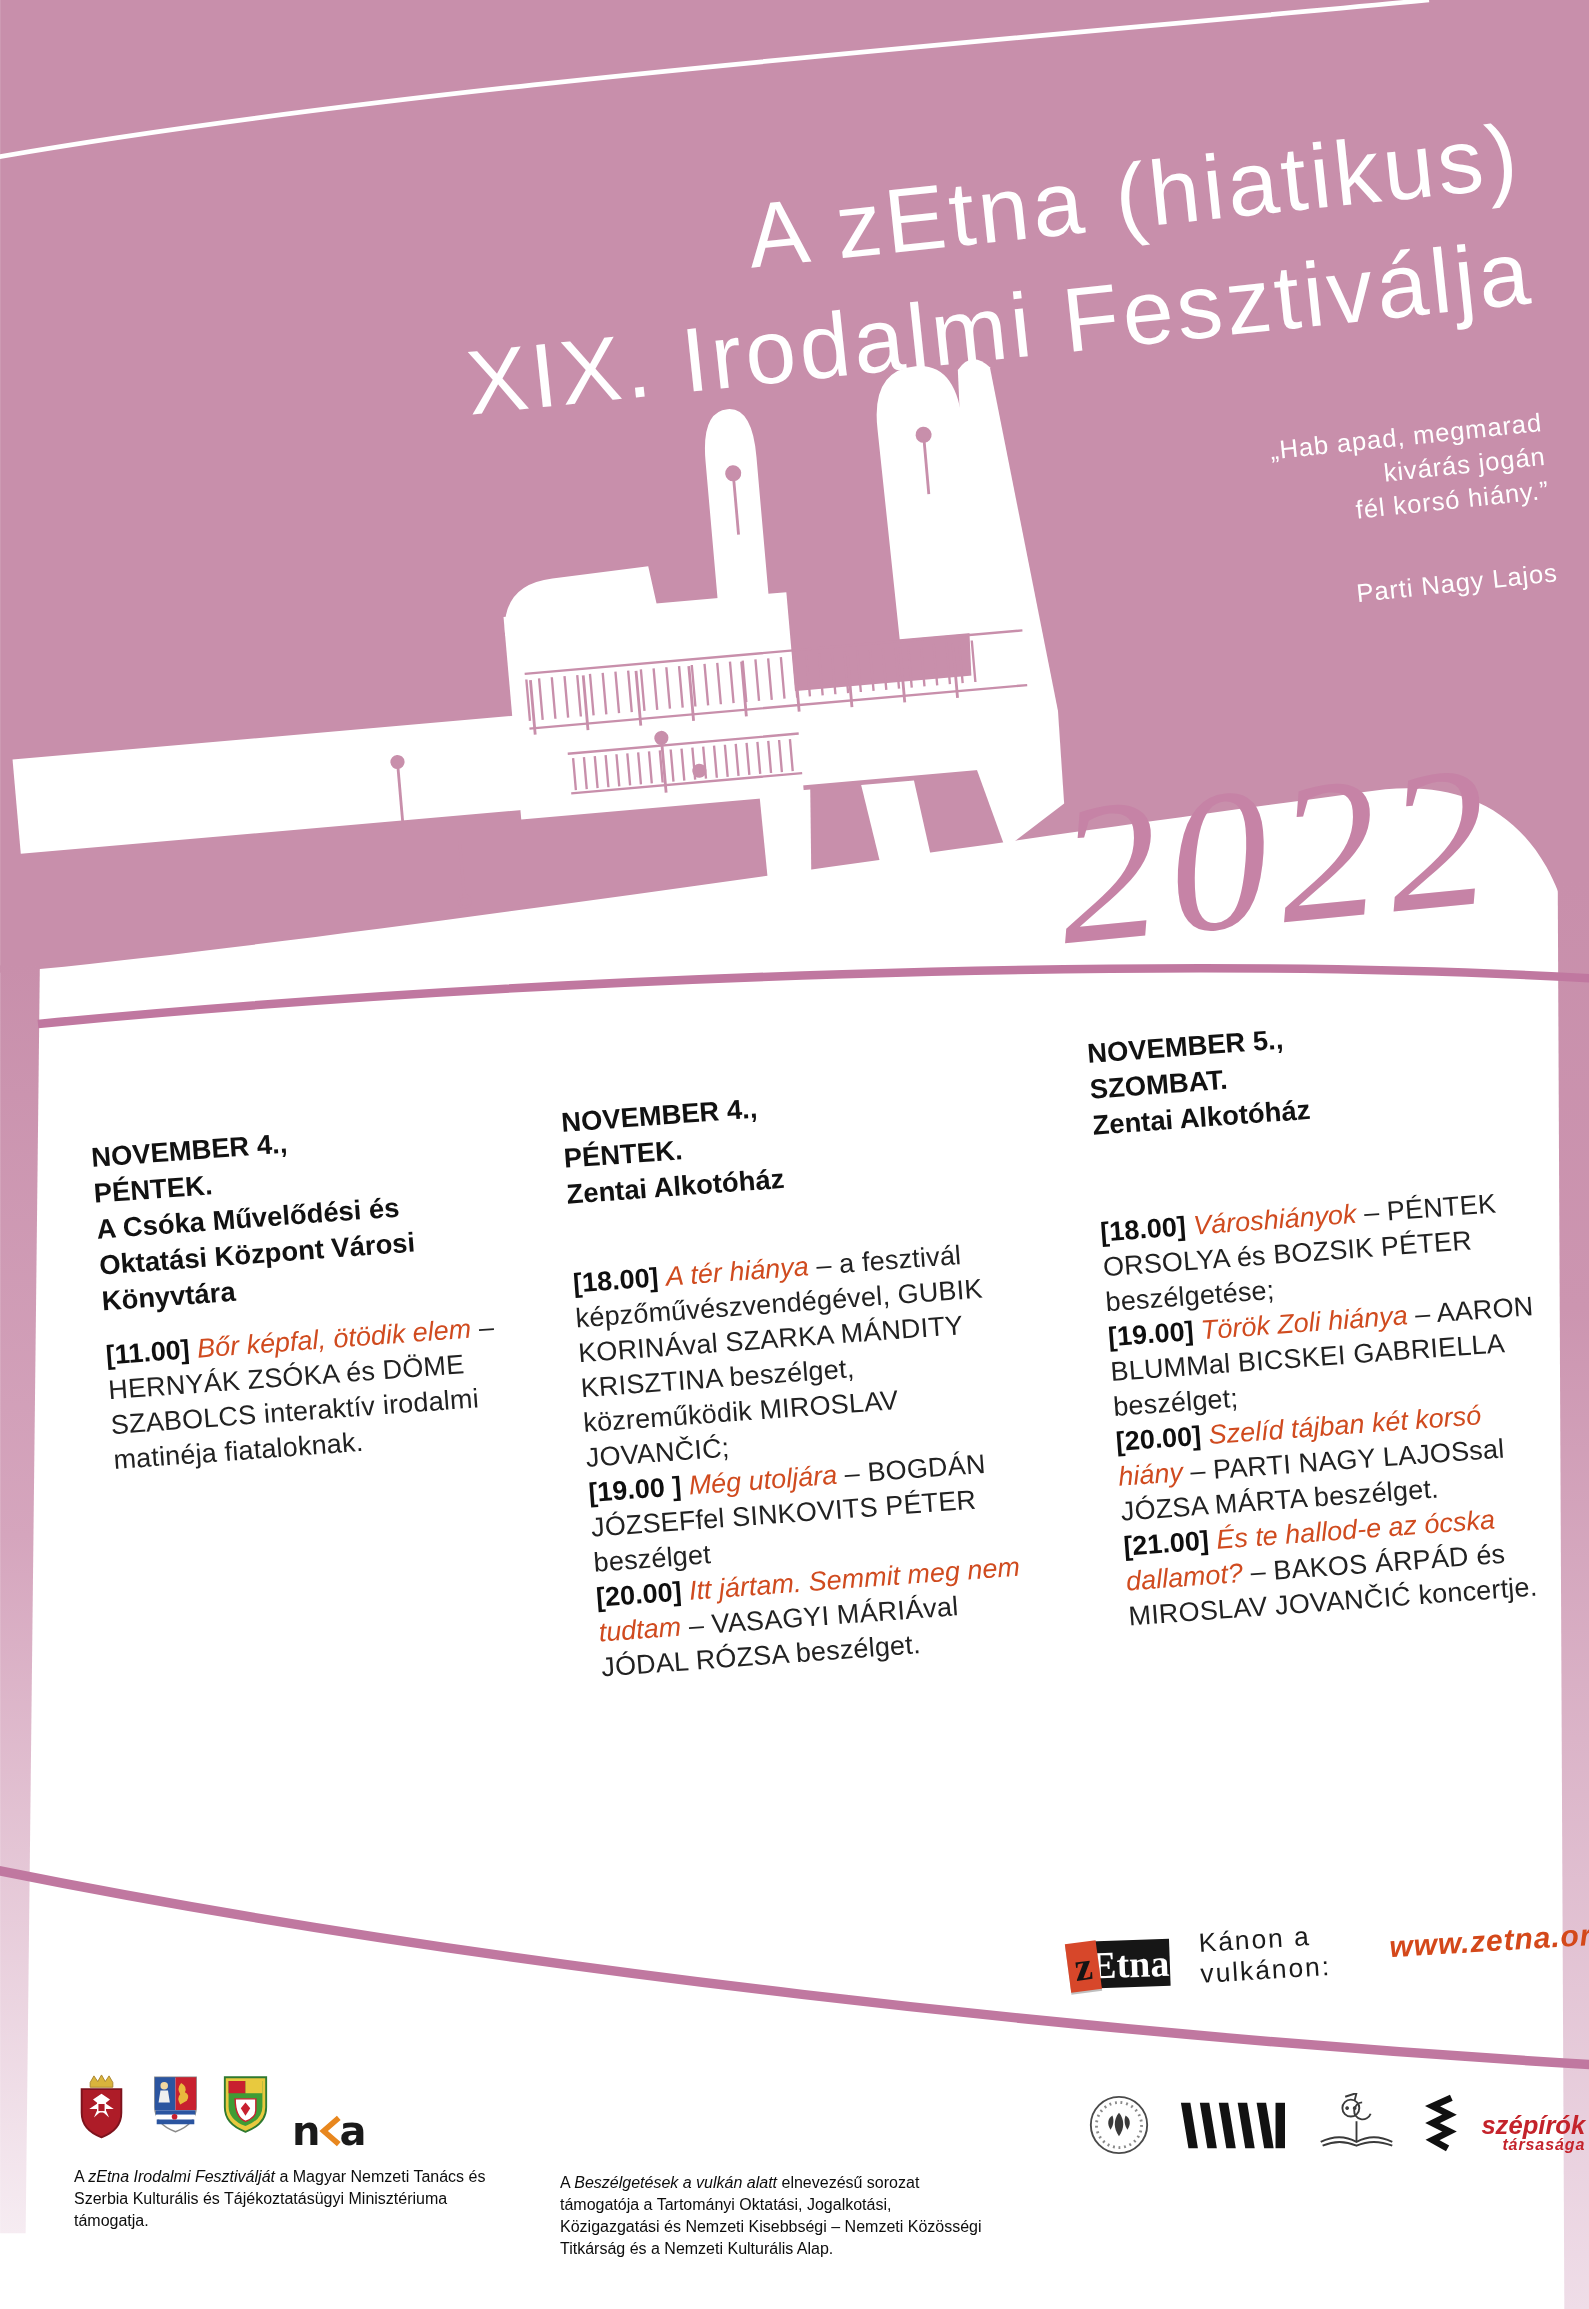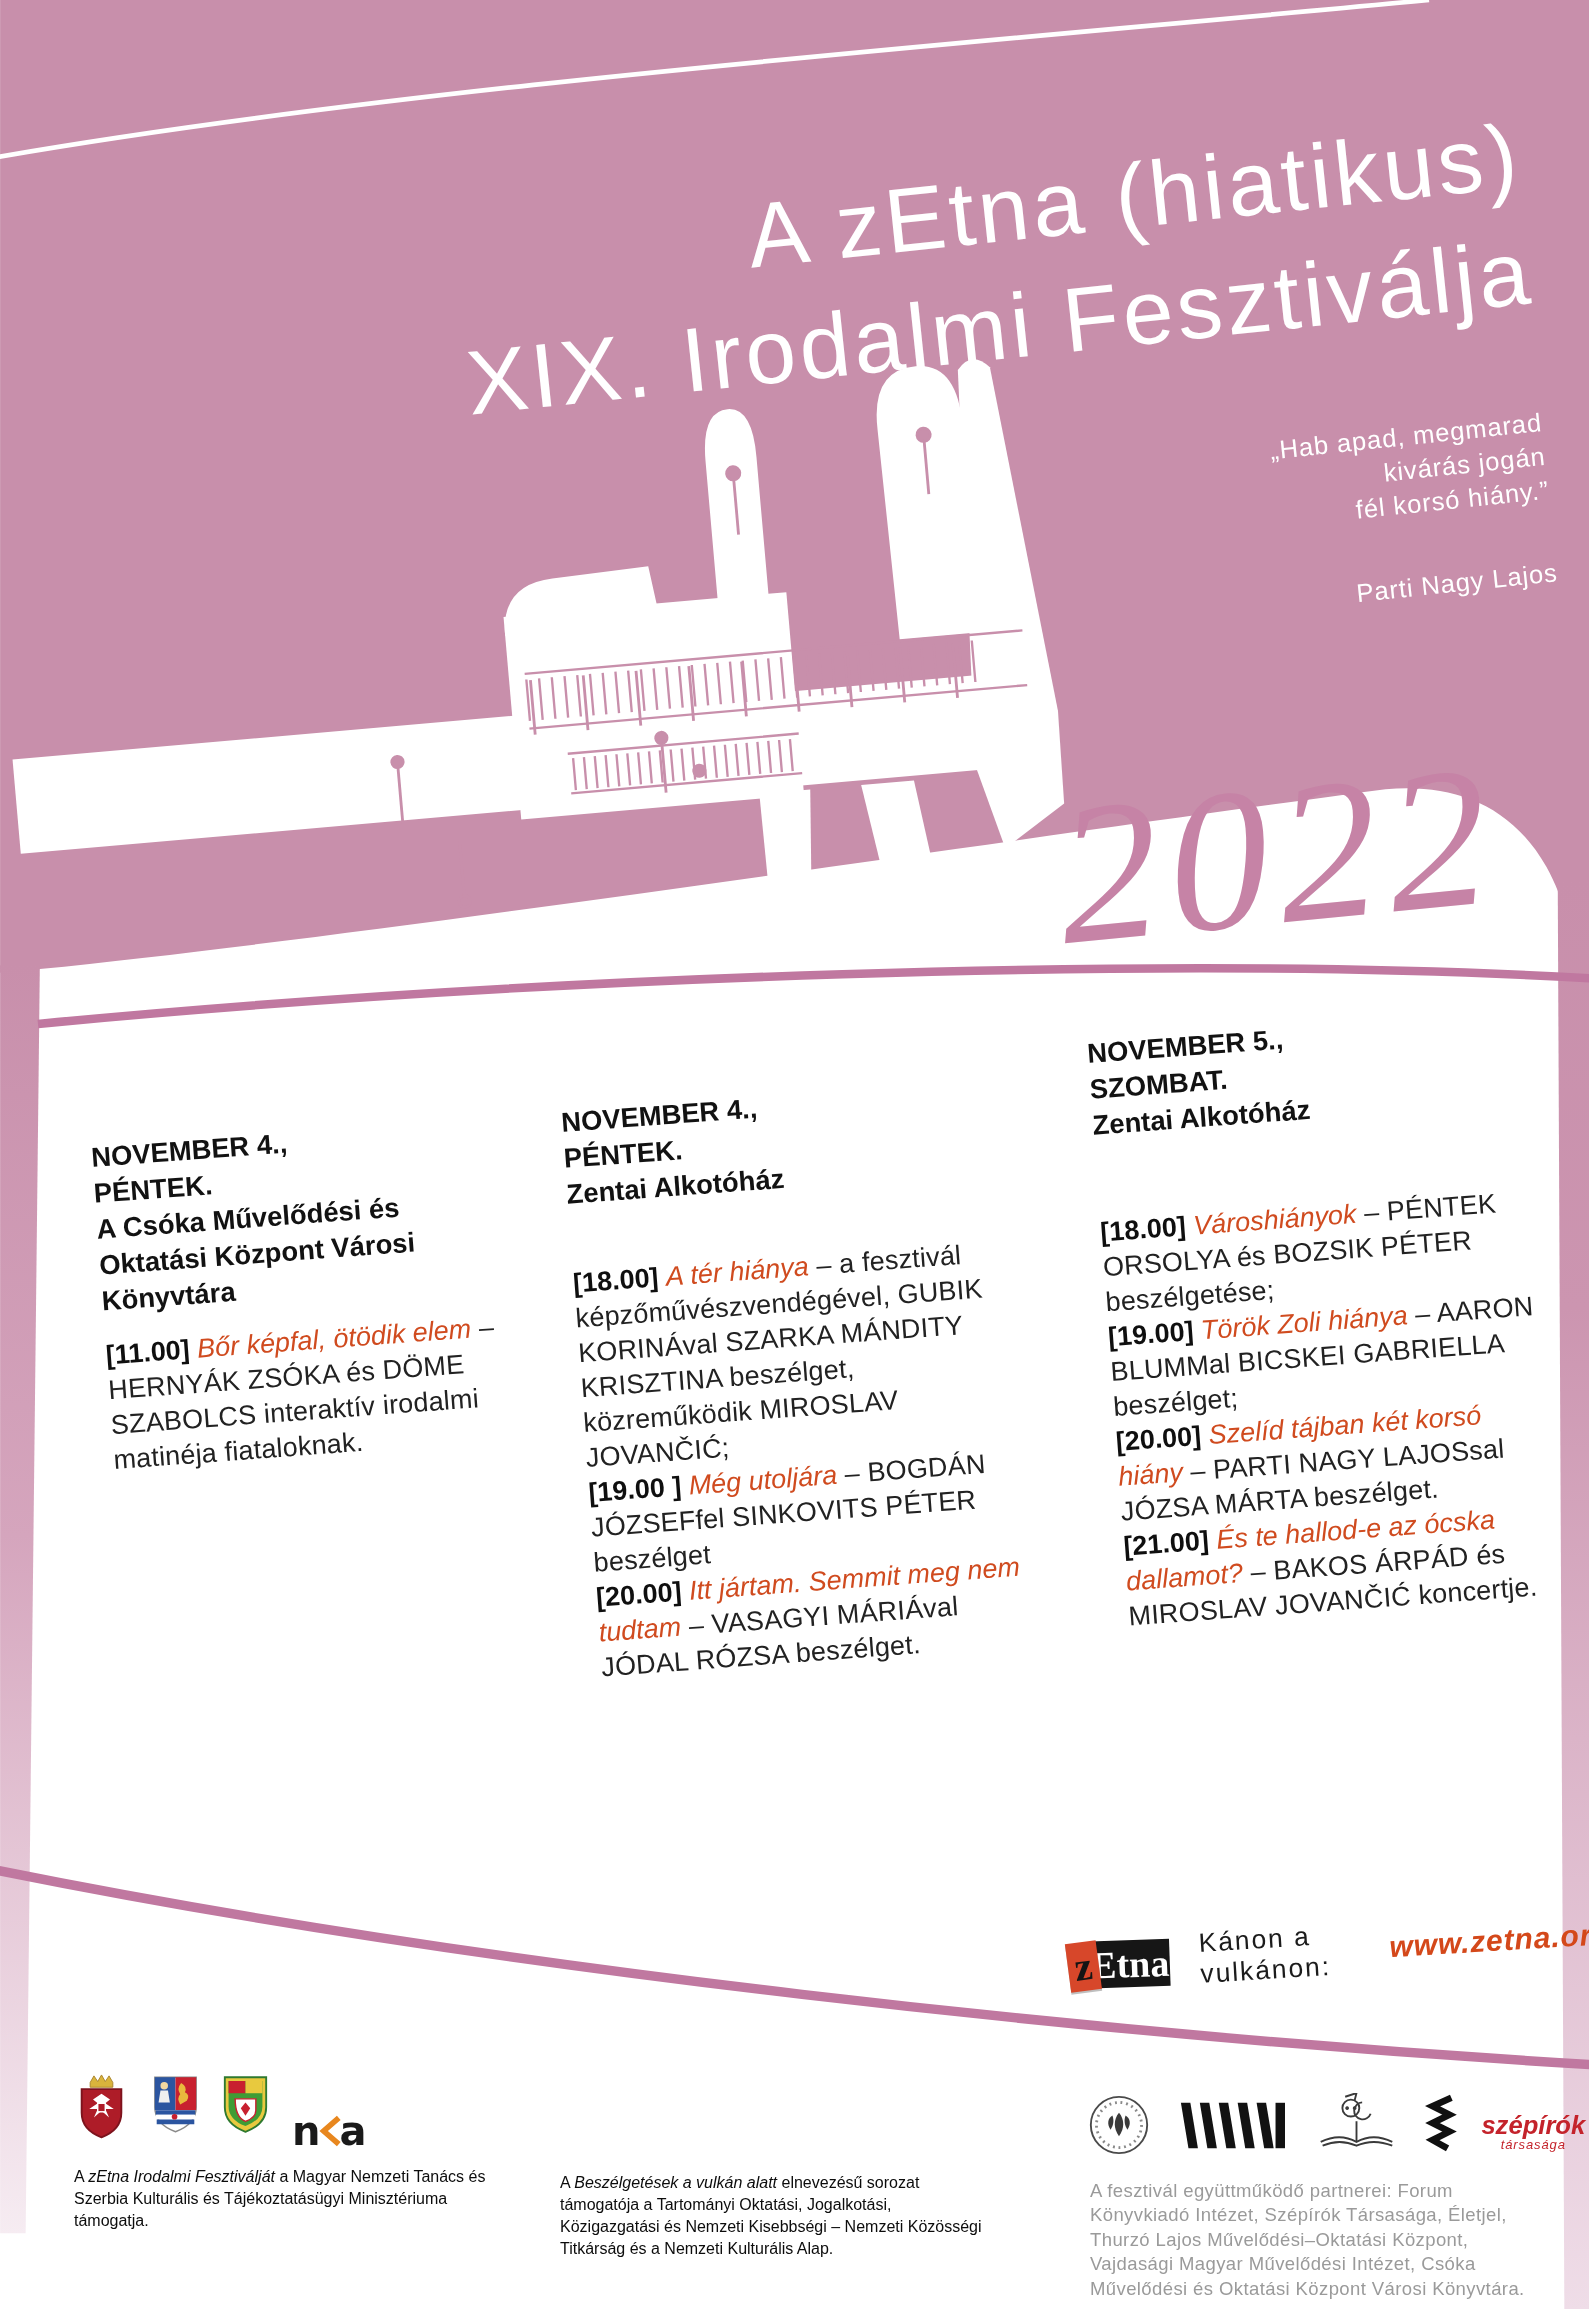--- a/index.html
+++ b/index.html
@@ -69,21 +69,21 @@
   #ftext-left{position:absolute;left:74px;top:2150px;width:421px;}
   #ftext-mid{position:absolute;left:560px;top:2156px;width:428px;}
   #ftext-right{
     position:absolute;left:1090px;top:2160px;width:443px;
     font-size:18.5px;line-height:24.6px;color:#9a9a9a;letter-spacing:0.4px;
   }
   .it{font-style:italic;margin-top:40px;}
   .flogos-right{position:absolute;left:1088px;top:2093px;display:flex;align-items:center;gap:24.6px;}
   .szepirok{color:#c4232b;font-weight:700;font-style:italic;font-size:25.6px;line-height:21px;
             text-align:center;position:relative;top:10px;}
-  .szepirok .sub{display:block;font-size:13px;font-weight:400;letter-spacing:0.9px;margin-top:-1.9px;text-align:center;}
+  .szepirok .sub{display:block;font-size:16px;font-weight:700;letter-spacing:0.9px;margin-top:-1.9px;text-align:right;}
 </style>
 </head>
 <body>
 
 <div class="poster">
 
   <svg class="bg" width="1590" height="2309" viewBox="0 0 1680 2440">
     <defs>
       <linearGradient id="lg" x1="0" y1="0" x2="0" y2="1">
         <stop offset="0" stop-color="#c88fab"></stop>
@@ -234,21 +234,20 @@
         <path d="M22,3 L6,17 L22,31" stroke="#e8871e" stroke-width="6" fill="none"></path>
       </svg>
       <span>a</span>
     </div>
   </div>
 
   <p class="ftext" id="ftext-left"><span>A </span><span class="it">zEtna Irodalmi Fesztiválját</span><span> a Magyar Nemzeti Tanács és Szerbia Kulturális és Tájékoztatásügyi Minisztériuma támogatja.</span></p>
 
   <p class="ftext" id="ftext-mid"><span>A </span><span class="it">Beszélgetések a vulkán alatt</span><span> elnevezésű sorozat támogatója a Tartományi Oktatási, Jogalkotási, Közigazgatási és Nemzeti Kisebbségi – Nemzeti Közösségi Titkárság és a Nemzeti Kulturális Alap.</span></p>
 
-  <p id="ftext-right">A fesztivál együttműködő partnerei: Forum Könyvkiadó Intézet, Szépírók Társasága, Életjel, Thurzó Lajos Művelődési–Oktatási Központ, Vajdasági Magyar Művelődési Intézet, Csóka Művelődési és Oktatási Központ Városi Könyvtára.</p>
 
   <div class="flogos-right">
     <svg width="62" height="62" viewBox="0 0 66 66">
       <circle cx="33" cy="33" r="30" fill="#ffffff" stroke="#4a4a4a" stroke-width="2"></circle>
       <circle cx="33" cy="33" r="24" fill="none" stroke="#8a8a8a" stroke-width="3" stroke-dasharray="2 4"></circle>
       <path d="M33,45 C27,37 27,27 33,20 C39,27 39,37 33,45 Z" fill="#3a3a3a"></path>
       <path d="M24,38 C20,32 21,26 26,23 C28,28 27,34 24,38 Z" fill="#3a3a3a"></path>
       <path d="M42,38 C46,32 45,26 40,23 C38,28 39,34 42,38 Z" fill="#3a3a3a"></path>
     </svg>
     <svg width="114" height="53" viewBox="0 0 120 56">

